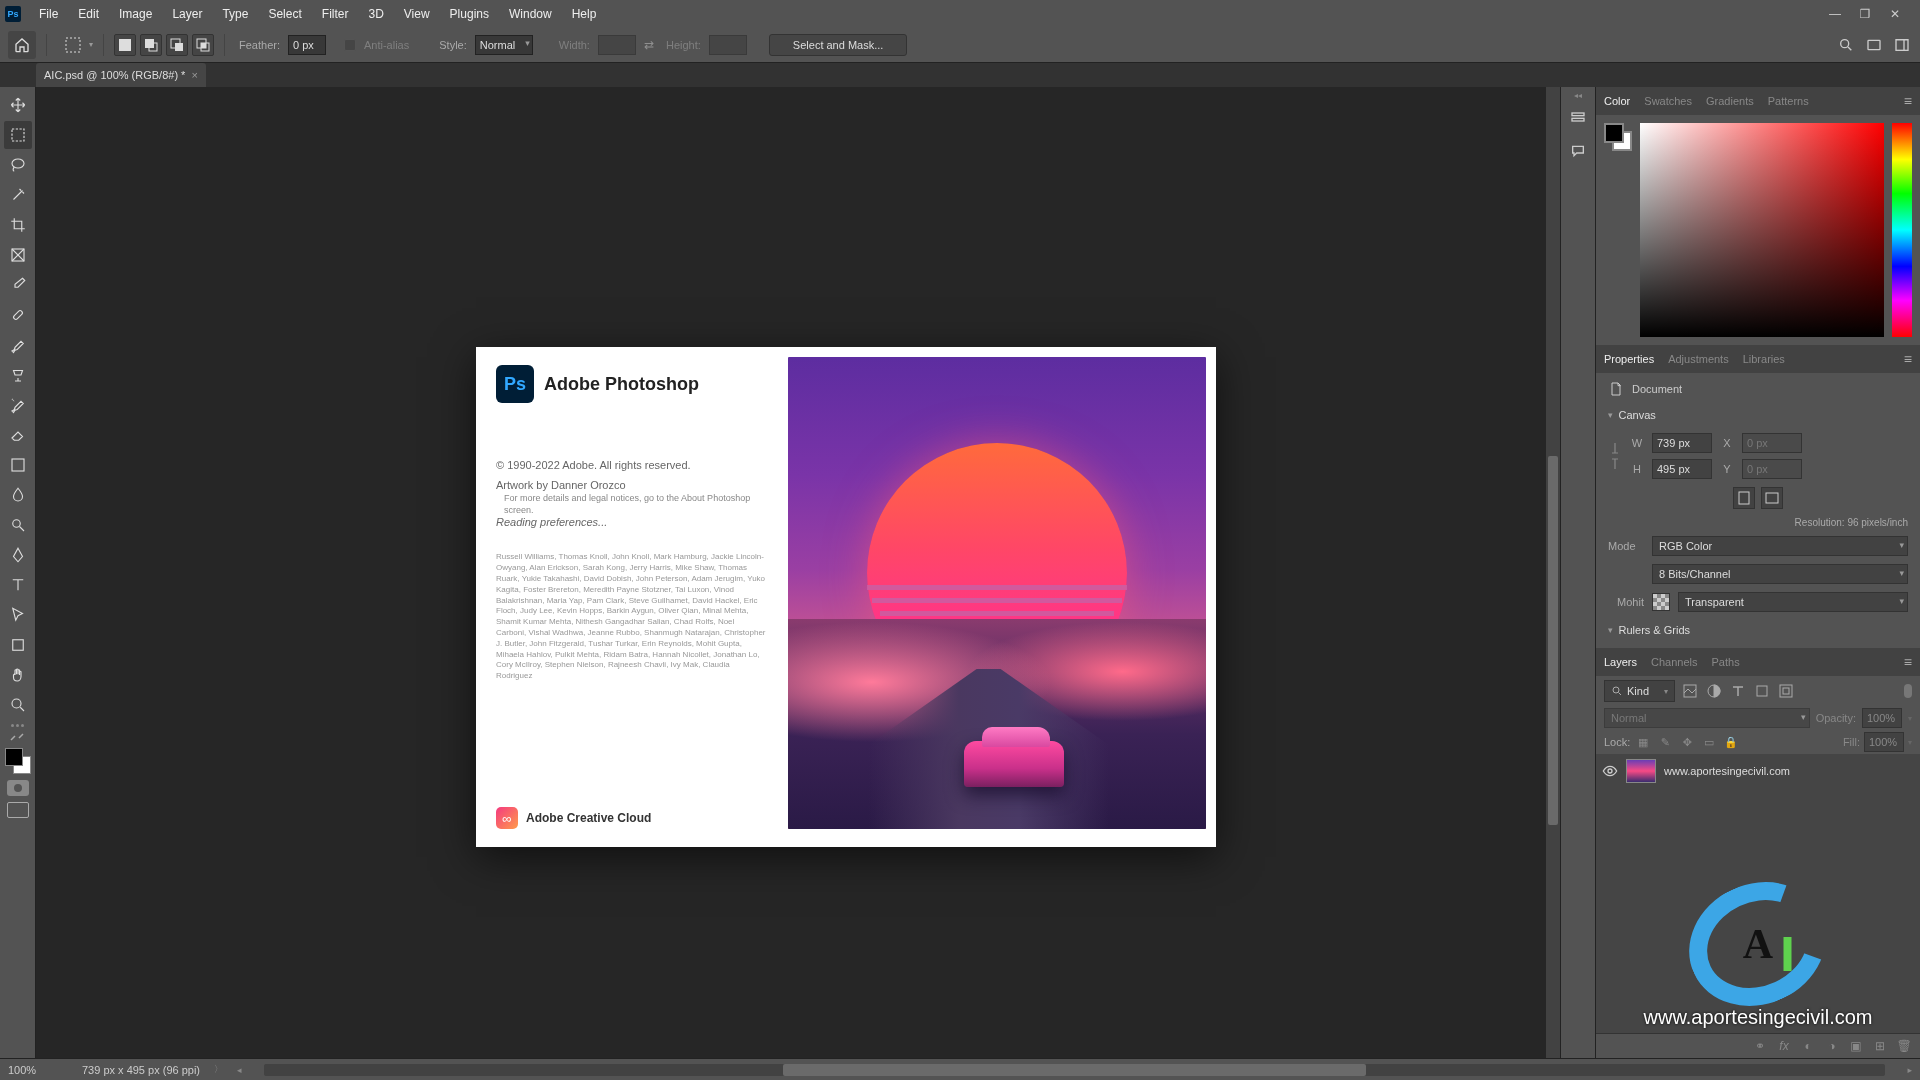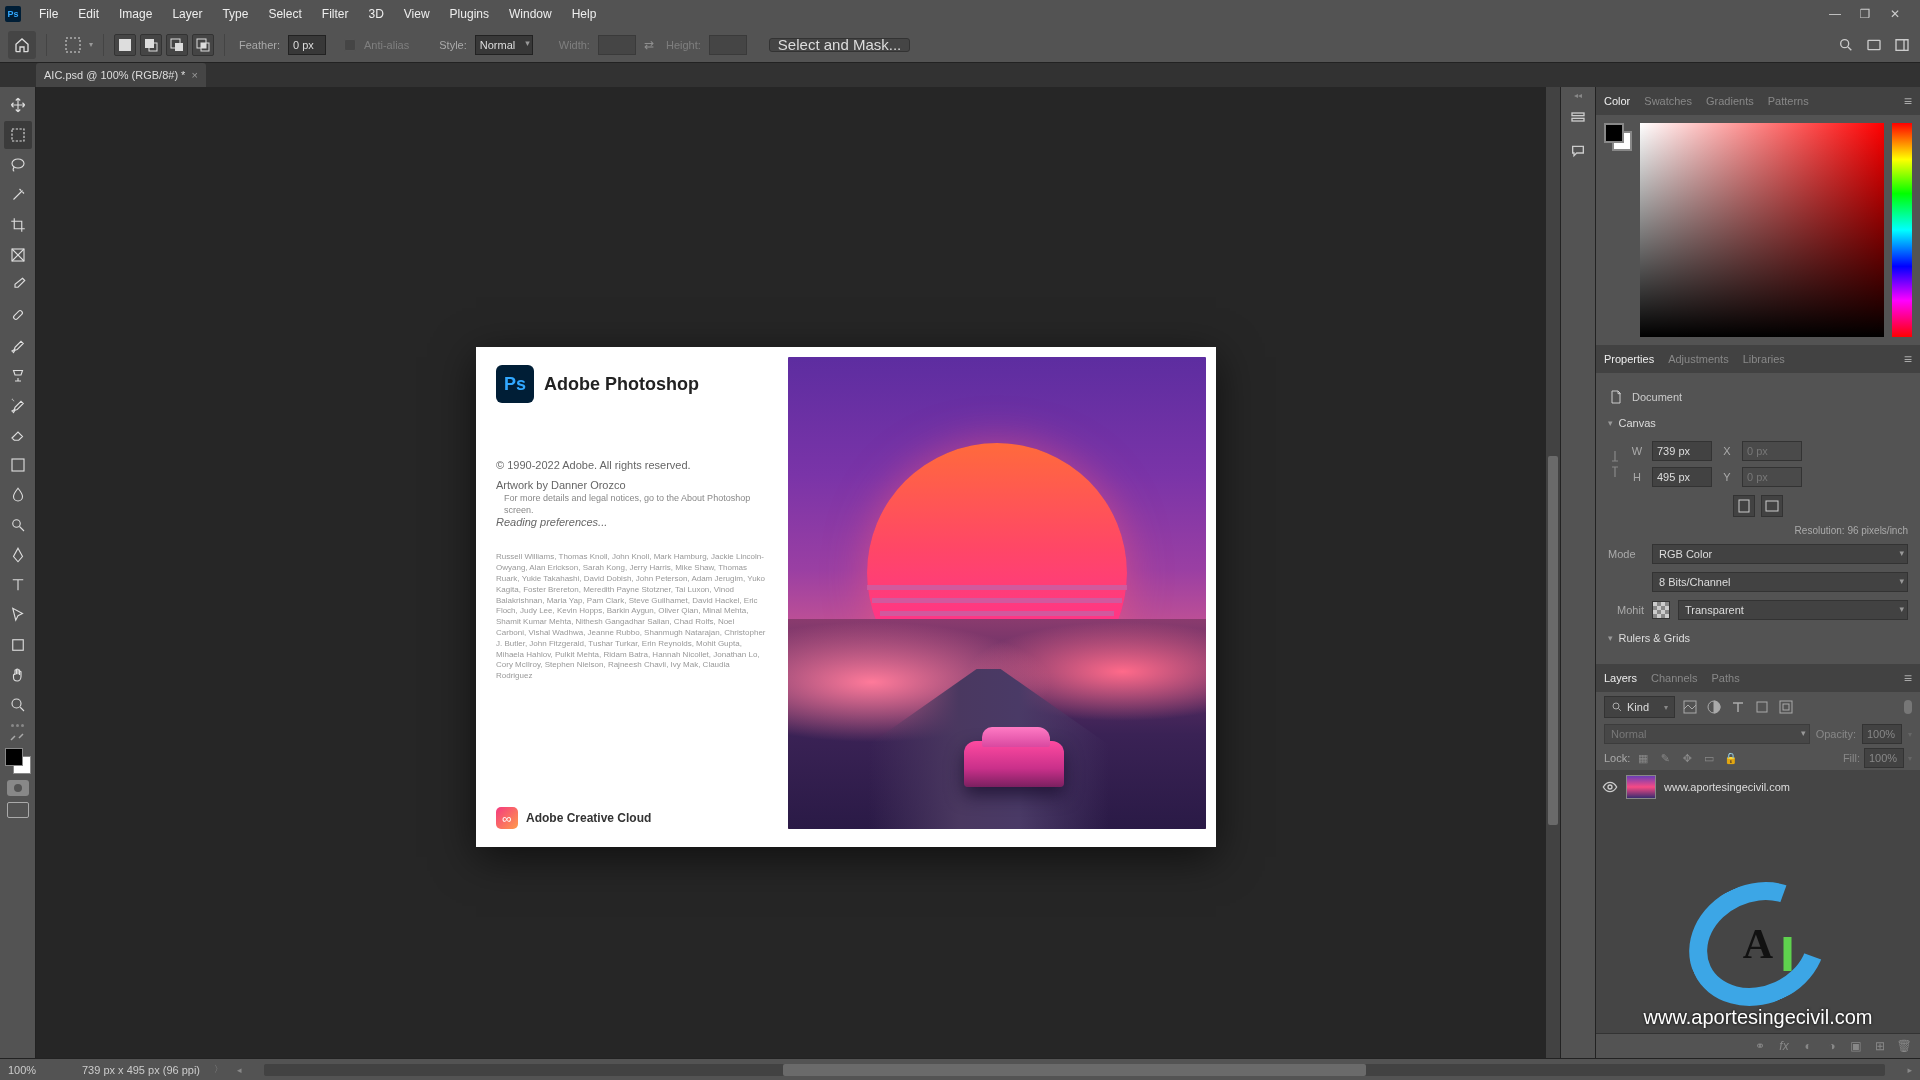--- a/index.html
+++ b/index.html
@@ -18,21 +18,21 @@
 .tool-preset { width: 24px; height: 24px; display: flex; align-items: center; justify-content: center; margin: 0 4px; }
 .opt-sep { width: 1px; height: 22px; background: #444; margin: 0 6px; }
 .opt-btn { width: 22px; height: 22px; display: flex; align-items: center; justify-content: center; background: #454545; border: 1px solid #333; border-radius: 2px; }
 .opt-label { font-size: 11px; color: #aaa; padding: 0 4px; }
 .opt-input { width: 38px; height: 20px; background: #383838; border: 1px solid #222; color: #ddd; font-size: 11px; padding: 0 4px; }
 .opt-check { appearance: none; width: 12px; height: 12px; background: #383838; border: 1px solid #555; border-radius: 2px; }
 .opt-select { background: #383838; border: 1px solid #222; color: #ddd; font-size: 11px; height: 20px; padding: 0 16px 0 4px; appearance: none; position: relative; }
 .select-wrap { position: relative; display: inline-flex; }
 .select-wrap::after { content:'▾'; position: absolute; right: 3px; top: 3px; font-size: 9px; color: #999; pointer-events: none;}
 .opt-disabled { opacity: 0.5; }
-.opt-btn-text { background: #454545; border: 1px solid #333; border-radius: 3px; color: #ddd; font-size: 15px; height: 14px; padding: 0 8px; display: flex; align-items: center; }
+.opt-btn-text { background: #454545; border: 1px solid #333; border-radius: 3px; color: #ddd; font-size: 11px; height: 22px; padding: 0 23px; display: flex; align-items: center; }
 .optbar-right { margin-left: auto; display: flex; gap: 8px; }
 
 
 .tabbar { height: 24px; background: #323232; display:flex; align-items:flex-end; padding-left: 36px;}
 .doctab { background: #454545; height: 24px; display: flex; align-items: center; padding: 0 8px; font-size: 11px; color: #ddd; border-top-left-radius: 3px; border-top-right-radius: 3px; gap: 6px;}
 .doctab .x { font-size: 11px; color: #999; cursor: pointer; }
 
 
 .workspace { display: flex; height: calc(1080px - 27px - 36px - 24px - 22px); }
 .tools { width: 36px; background: #535353; display: flex; flex-direction: column; align-items: center; padding-top: 4px; gap: 2px; border-right: 1px solid #222;}
@@ -70,21 +70,21 @@
 .color-gradient .sat {
   position: absolute; inset: 0;
   background:
     linear-gradient(to top, #000, transparent),
     linear-gradient(to right, #fff, #f00);
 }
 .hue-strip { width: 20px; height: 100%; background: linear-gradient(to bottom,
   #f00 0%, #ff0 17%, #0f0 33%, #0ff 50%, #00f 67%, #f0f 83%, #f00 100%);}
 
 
-.props-body { padding: 16px 12px; font-size: 11px; display: flex; flex-direction: column; gap: 8px; background:#535353;}
+.props-body { padding: 8px 12px; font-size: 11px; display: flex; flex-direction: column; gap: 8px; background:#535353;}
 .prop-row { display: flex; align-items: center; gap: 8px;}
 .prop-section-head { display:flex; align-items:center; gap:6px; font-size:11px; color:#ddd; padding: 4px 0; cursor:pointer;}
 .prop-section-head::before { content:'▾'; font-size:9px; color:#999;}
 .prop-field { background:#424242; border:1px solid #333; height:20px; color:#ddd; font-size:11px; padding:0 4px; width:60px;}
 .prop-field-disabled { background:#4a4a4a; color:#777; }
 .prop-label { color:#aaa; width:14px; text-align:center;}
 .btn-small { width:22px; height:22px; background:#424242; border:1px solid #333; display:flex; align-items:center; justify-content:center;}
 .prop-select { background:#424242; border:1px solid #333; height:20px; color:#ddd; font-size:11px; padding:0 16px 0 6px; appearance:none; flex:1;}
 .sel-wrap { position:relative; display:flex; flex:1;}
 .sel-wrap::after{ content:'▾'; position:absolute; right:4px; top:4px; font-size:9px; color:#999; pointer-events:none;}

